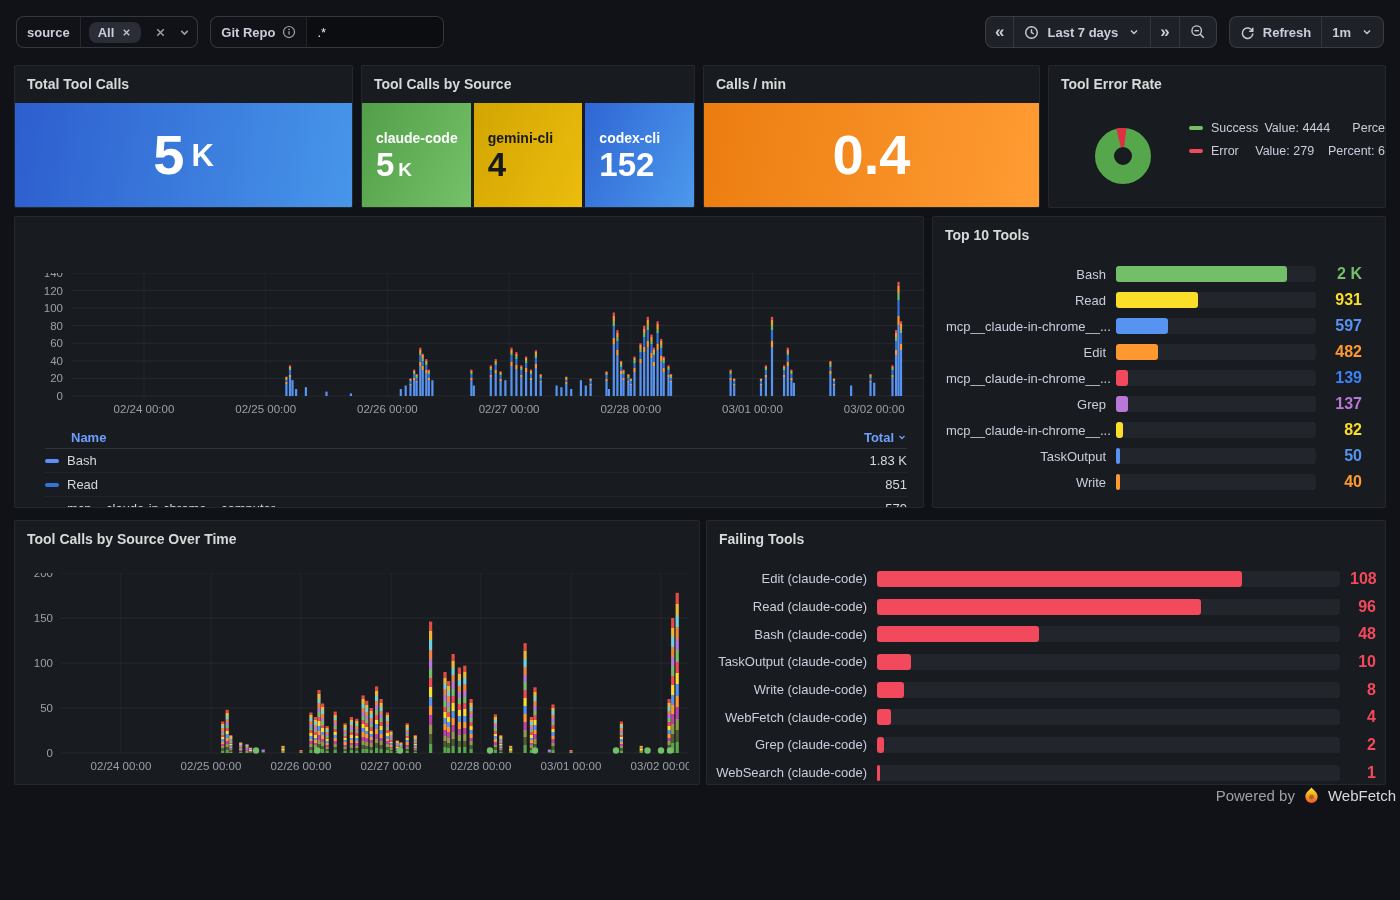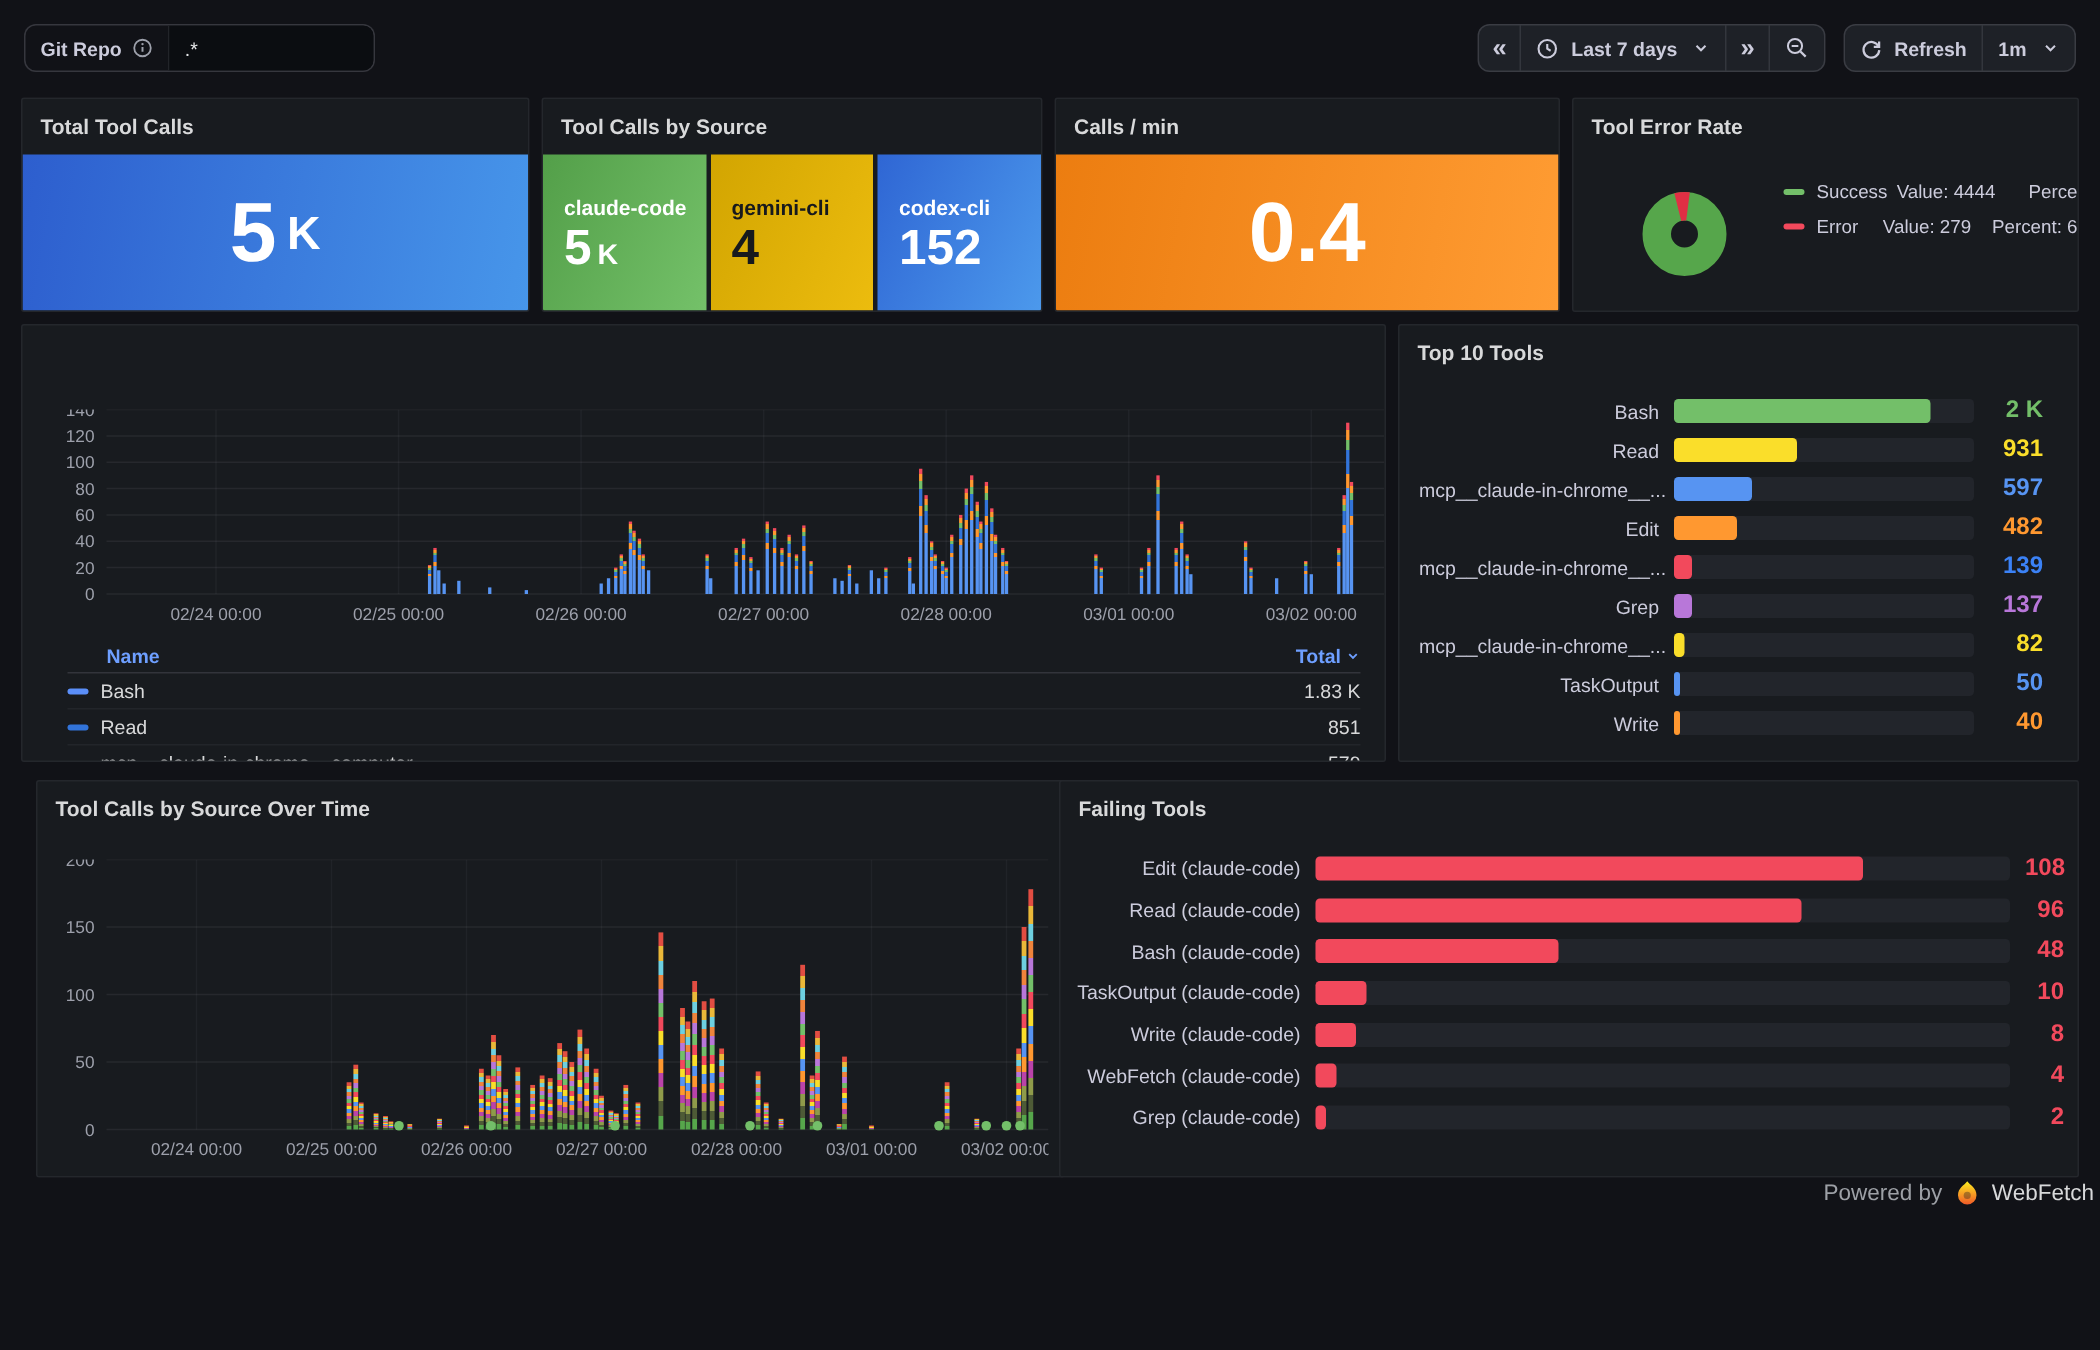--- a/index.html
+++ b/index.html
@@ -60,20 +60,41 @@
   .pw-txt{color:#9da0a6;}
   .pw-brand{color:#d8d9da;font-weight:400;}
 </style>
 </head>
 <body>
 
 <div class="dash">
 
   <div class="topbar">
     <div class="tb-left">
+      <div class="ctrl">
+        <div class="seg">source</div>
+        <div class="seg" style="border-left:1px solid rgba(204,204,220,.12);padding:0 2px;">
+          <span class="pill">
+            <span>All</span>
+            <svg class="ic" width="11" height="11" viewBox="0 0 16 16">
+                <path d="M4 4l8 8M12 4l-8 8" stroke="#c7c9cf" stroke-width="1.8" fill="none"></path>
+              </svg>
+          </span>
+          <span class="ibtn">
+            <svg class="ic" width="13" height="13" viewBox="0 0 16 16">
+                <path d="M4 4l8 8M12 4l-8 8" stroke="#9da0ab" stroke-width="1.8" fill="none"></path>
+              </svg>
+          </span>
+          <span class="ibtn" style="width:22px">
+            <svg class="ic" width="13" height="13" viewBox="0 0 16 16">
+                <path d="M4 6l4 4 4-4" stroke="#9da0ab" stroke-width="1.8" fill="none"></path>
+              </svg>
+          </span>
+        </div>
+      </div>
       <div class="ctrl">
         <div class="seg">
           <span>Git Repo</span>
           <span style="margin-left:7px;display:flex">
             <svg class="ic" width="14" height="14" viewBox="0 0 16 16">
                 <circle cx="8" cy="8" r="6.3" stroke="#9da0ab" stroke-width="1.4" fill="none"></circle>
                 <path d="M8 7.2v3.6" stroke="#9da0ab" stroke-width="1.5"></path>
                 <circle cx="8" cy="5" r="0.9" fill="#9da0ab"></circle>
               </svg>
           </span>
@@ -395,21 +416,21 @@
         <div class="bg-row" style="height:26px">
       <div class="bg-label" style="width:160px">Write</div>
       <div class="bg-track" style="width:200px">
         <div class="bg-fill" style="width:4.0px;background:#FF9830"></div>
       </div>
       <div class="bg-value" style="width:36px;color:#FF9830">40</div>
     </div>
       </div>
   </div>
 
-  <div class="panel" style="left:14px;top:520px;width:686px;height:265px;margin-left:10px;">
+  <div class="panel" style="left:14px;top:520px;width:686px;height:265px;">
     <div class="ptitle">Tool Calls by Source Over Time</div>
     <div class="chart-mount" id="chart-by-source" style="left:0px;top:52px;"><svg width="674" height="204">
           <defs>
             <linearGradient id="gradStripes" x1="0" y1="0" x2="0" y2="1">
               <stop offset="0.0%" stop-color="#E24D42"></stop>
               <stop offset="7.1%" stop-color="#E24D42"></stop>
               <stop offset="7.1%" stop-color="#EAB839"></stop>
               <stop offset="14.3%" stop-color="#EAB839"></stop>
               <stop offset="14.3%" stop-color="#6ED0E0"></stop>
               <stop offset="21.4%" stop-color="#6ED0E0"></stop>
@@ -568,20 +589,27 @@
       </div>
       <div class="bg-value" style="width:26px;color:#F2495C">4</div>
     </div>
         <div class="bg-row" style="height:27.7px">
       <div class="bg-label" style="width:160px">Grep (claude-code)</div>
       <div class="bg-track" style="width:463px">
         <div class="bg-fill" style="width:6.8px;background:#F2495C"></div>
       </div>
       <div class="bg-value" style="width:26px;color:#F2495C">2</div>
     </div>
+        <div class="bg-row" style="height:27.7px">
+      <div class="bg-label" style="width:160px">WebSearch (claude-code)</div>
+      <div class="bg-track" style="width:463px">
+        <div class="bg-fill" style="width:3.4px;background:#F2495C"></div>
+      </div>
+      <div class="bg-value" style="width:26px;color:#F2495C">1</div>
+    </div>
       </div>
   </div>
 
   <div class="powered">
     <span class="pw-txt">Powered by</span>
     <svg class="ic" width="19" height="19" viewBox="0 0 24 24">
       <defs>
           <linearGradient id="gflame" x1="0" y1="0" x2="0" y2="1">
             <stop offset="0" stop-color="#fcee1f"></stop>
             <stop offset="1" stop-color="#f05a28"></stop>

